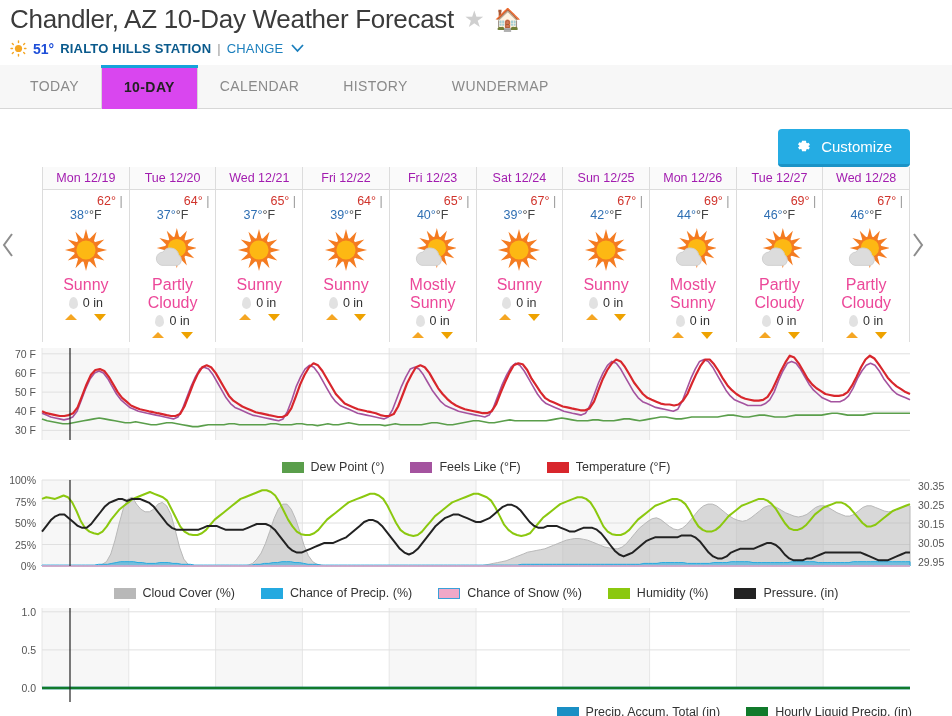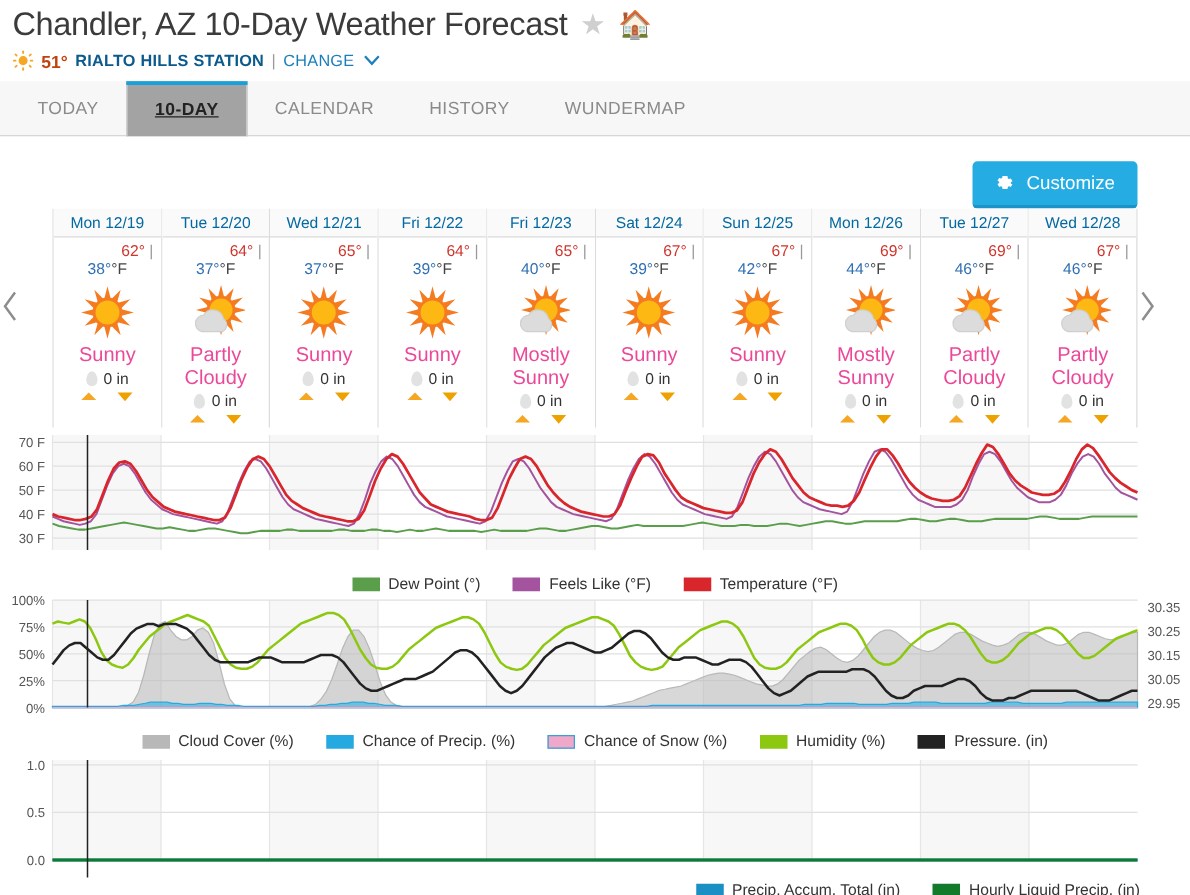--- a/index.html
+++ b/index.html
@@ -12,44 +12,44 @@
     overflow: hidden;
   }
   
   .page-header { padding: 4px 0 0 10px; }
   .title-row { display: flex; align-items: center; gap: 10px; }
   .page-title { font-size: 26px; font-weight: 400; color: #3b3b3b; letter-spacing: -0.3px; }
   .star-icon { color: #cfcfcf; font-size: 23px; line-height: 1; }
   .home-icon { color: #cfcfcf; font-size: 22px; line-height: 1; }
   .station-row { display:flex; align-items:center; gap:6px; margin-top: 5px; font-size: 13px; }
   .sun-small { width: 17px; height: 17px; position: relative; display:inline-block; }
-  .temp-now { color: #c2410c; font-weight: bold; font-size: 14px; }
+  .temp-now { color: #1d4ed8; font-weight: bold; font-size: 14px; }
   .station-name { color: #0a5a8c; font-weight: bold; font-size: 13px; letter-spacing:0.2px; }
   .sep { color:#999; }
   .change-link { color:#1b7fbd; font-size:13px; letter-spacing:0.2px; }
   .chev-down { color:#1b7fbd; font-size: 13px; margin-left:2px;}
   
   .tabs-wrap { margin-top: 8px; border-bottom: 1px solid #d7d7d7; background:#f7f7f7; height:44px; display:flex; align-items:flex-end; padding-left: 8px; }
   .tab { padding: 0 22px; height: 43px; line-height: 43px; font-size: 14px; color: #8a8a8a; letter-spacing: 0.4px; position: relative; }
-  .tab.active { background: #a3a3a3; color: #222; font-weight: bold; border-left:1px solid #d7d7d7; border-right:1px solid #d7d7d7; margin-bottom:-1px; height:44px; line-height:44px;text-decoration:underline;}
+  .tab.active { background: #d946ef; color: #222; font-weight: bold; border-left:1px solid #d7d7d7; border-right:1px solid #d7d7d7; margin-bottom:-1px; height:44px; line-height:44px;}
   .tab.active:before { content:""; position:absolute; left:-1px; right:-1px; top:0; height:3px; background:#15a2db; }
   
   .toolbar { height: 58px; display:flex; align-items:flex-end; justify-content:flex-end; padding-right: 42px; }
   .btn-customize {
     background: #25ace3; color:#fff; border:none; border-bottom:3px solid #1b93c6;
     border-radius: 4px; padding: 9px 18px; font-size: 15px; display:flex; align-items:center; gap:9px;
     font-family:"Liberation Sans",sans-serif;
   }
   .gear { width:16px; height:16px; }
   
   .daystrip-wrap { display:flex; align-items:center; padding: 0 0 0 0; }
   .nav-arrow { width: 42px; text-align:center; color:#8d8d8d; font-size: 26px; font-weight:300; line-height:1; padding-bottom:20px;}
   .days { display:flex; flex:1; border-left:1px solid #dcdcdc; }
   .day-col { flex:1; border-right:1px solid #dcdcdc; text-align:center; background:#fff; }
-  .day-name { font-size: 12.5px; color:#0369a1; padding: 4px 0 4px; border-bottom:1px solid #dcdcdc; background:#fafafa;}
+  .day-name { font-size: 12.5px; color:#a21caf; padding: 4px 0 4px; border-bottom:1px solid #dcdcdc; background:#fafafa;}
   .day-temps { font-size: 12.5px; padding: 4px 0 2px; }
   .hi { color:#d0342c;margin-left:48px; } .lo { color:#2f6fb3; } .pipe { color:#999; }
   .deg-f { color:#444; }
   .icon-box { height: 52px; display:flex; align-items:center; justify-content:center; }
   .cond { font-size: 16px; color:#ec4899; padding-bottom:2px; }
   .precip-row { font-size: 12.5px; color:#333; display:flex; align-items:center; justify-content:center; gap:5px; padding-bottom:3px;}
   .drop { width:9px; height:12px; background:#e2e2e2; border-radius: 50% 50% 50% 50% / 60% 60% 40% 40%; transform: rotate(0deg);}
   .sunrow { display:flex; justify-content:space-around; padding: 1px 14px 3px; }
   .sun-up { width:0;height:0;border-left:6px solid transparent;border-right:6px solid transparent;border-bottom:6px solid #f5a623;}
   .sun-dn { width:0;height:0;border-left:6px solid transparent;border-right:6px solid transparent;border-top:7px solid #eea200;}

